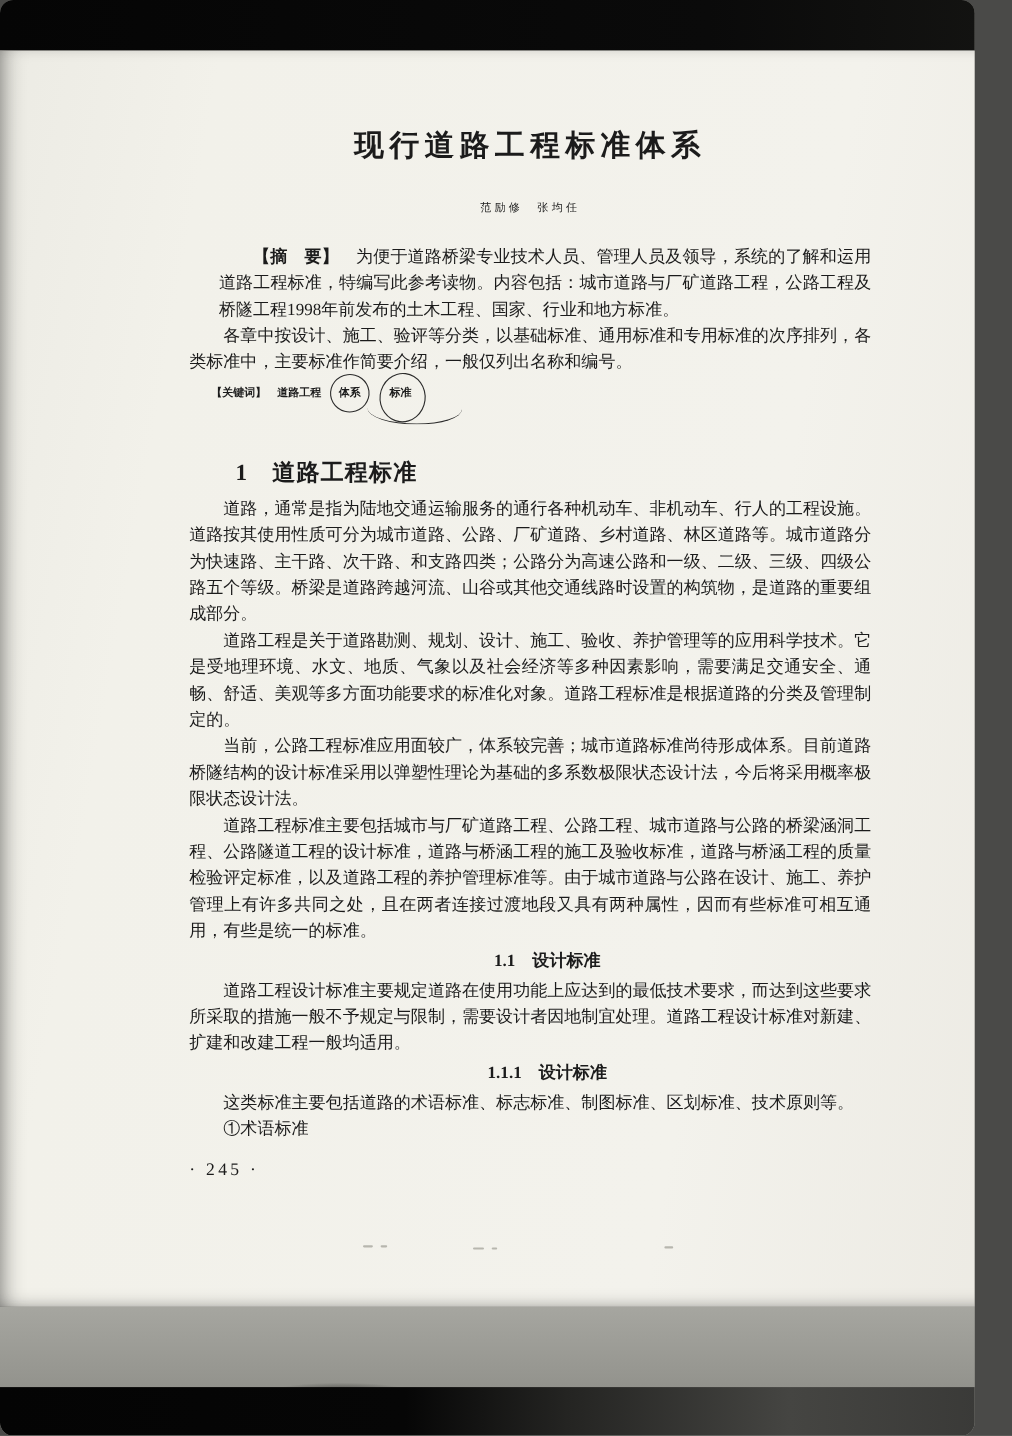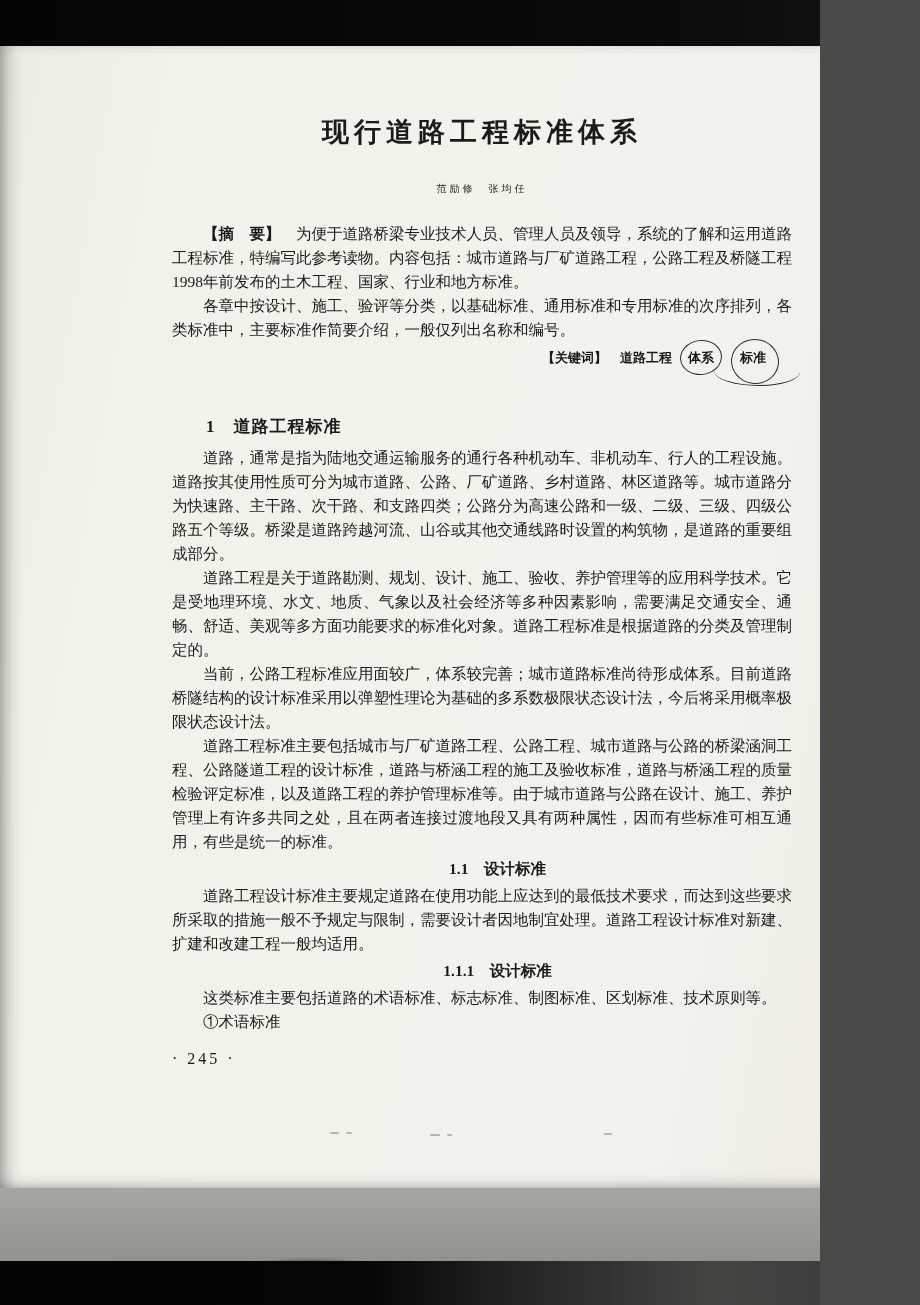--- a/index.html
+++ b/index.html
@@ -1,52 +1,53 @@
 <!DOCTYPE html>
 <html><head>
 <meta charset="utf-8">
 <style>
   html,body { margin:0; padding:0; background:#4a4a48; }
   .scan {
-    position:relative; width:820px; height:1305px; overflow:hidden;
+    position:relative; width:886px; height:1305px; overflow:hidden;
     background:#8f8f89;
     font-family:"Liberation Serif","DejaVu Serif",serif;
+    border-radius:12px;
   }
   
   .top-band { position:absolute; top:0; left:0; width:920px; height:46px;
     background:linear-gradient(90deg,#050505 0%,#0a0a0a 70%,#141412 100%); }
   
   .page { position:absolute; top:46px; left:0; width:920px; height:1142px;
     background:linear-gradient(100deg,#ecebe4 0%,#f2f1ea 18%,#f3f2ec 70%,#eceae3 100%);
     box-shadow: inset 14px 0 20px -12px rgba(0,0,0,.45),
                 inset -8px 0 16px -10px rgba(0,0,0,.25),
                 inset 0 -10px 18px -12px rgba(0,0,0,.30);
   }
   .content { position:absolute; left:172px; top:0; width:620px; color:#1b1b1b; }
   .title { margin:68px 0 0 0; text-align:center; font-size:27px; font-weight:700;
     letter-spacing:5px; }
   .authors { margin:32px 0 0 0; text-align:center; font-size:10px; letter-spacing:3px;font-family:Liberation Serif, serif; }
   .para { font-size:15.5px; line-height:24px; margin:0; text-align:justify;
     text-indent:2em; }
-  .abstract { margin-top:26px; }
+  .abstract { margin-top:26px;margin-left:27px; }
   .b { font-weight:700; }
-  .keywords { position:relative; margin-top:2px; font-size:13px; line-height:27px;
-    text-indent:2em;text-align:right; }
+  .keywords { position:relative; margin-top:2px; font-size:10px; line-height:27px;
+    text-indent:2em; }
   .kw { margin-right:16px; }
   .kw-group { position:relative; display:inline-block; text-indent:0; }
   .circled { position:relative; display:inline-block; margin-right:26px; }
   .circled:last-child { margin-right:0; }
   .oval { position:absolute; border:1.6px solid #2b2b2b; border-radius:50%;
     pointer-events:none; }
   .oval.small { inset:-4px -8px; transform:rotate(-7deg); }
   .oval.big { inset:-5px -13px -13px -9px; transform:rotate(7deg); }
   .uswoosh { position:absolute; left:26px; top:13px; width:86px; height:28px;
     border-bottom:1.6px solid #2b2b2b; border-radius:0 0 55% 60%;
     pointer-events:none; }
-  .h1 { margin:44px 0 8px 0; font-size:17px; font-weight:700; text-indent:2em;
+  .h1 { margin:44px 0 8px 0; font-size:21px; font-weight:700; text-indent:2em;
     letter-spacing:1px; }
   .h2 { font-size:15.5px; line-height:26px; font-weight:700; text-indent:2em;
     margin:2px 0;text-align:center; }
   .pageno { margin-top:16px; padding-right:16px; font-size:16px;
     letter-spacing:3px; }
   
   .artifacts { position:absolute; left:0; top:1086px; width:920px; height:10px; }
   .artifacts i { position:absolute; display:block; height:2px; background:#b7b6ae;
     border-radius:1px; }
   

